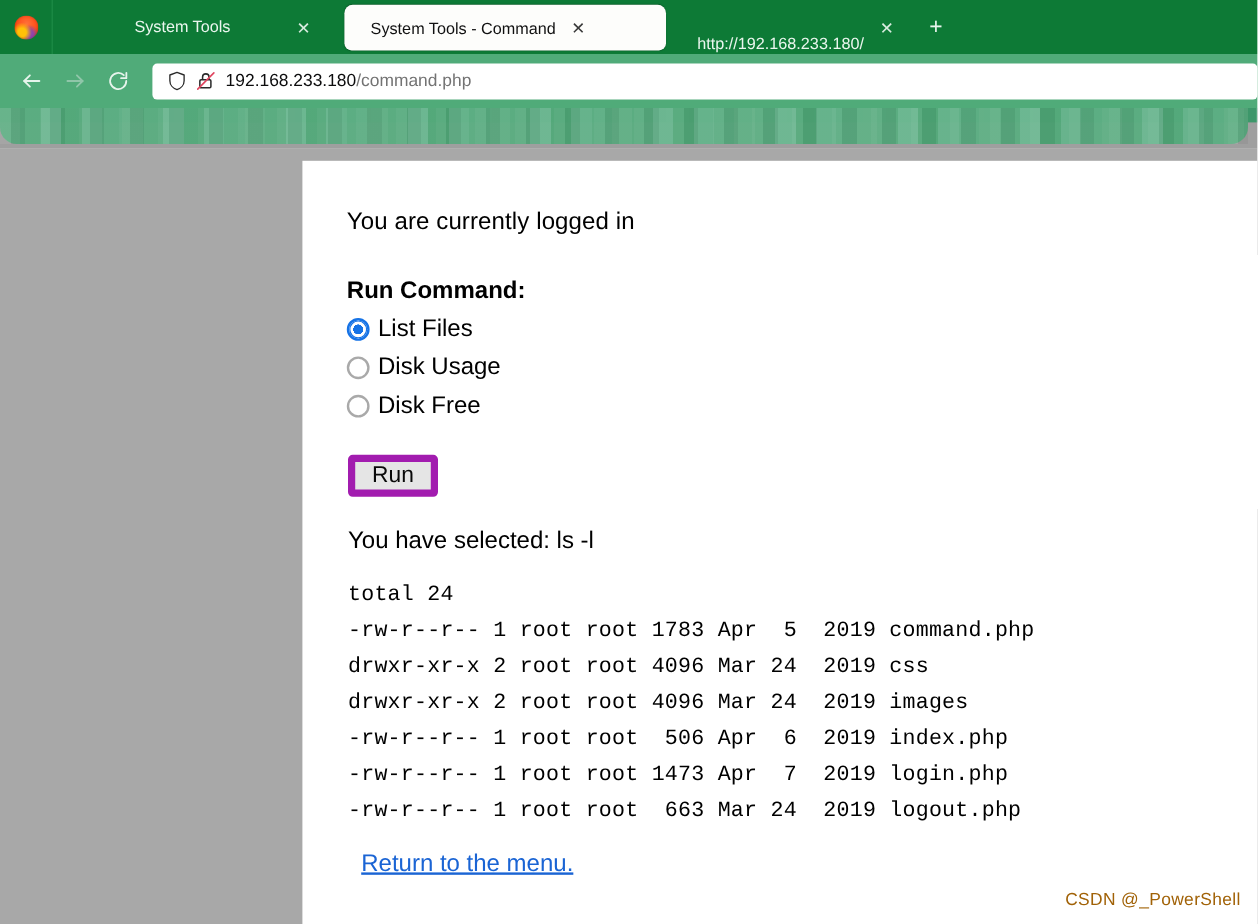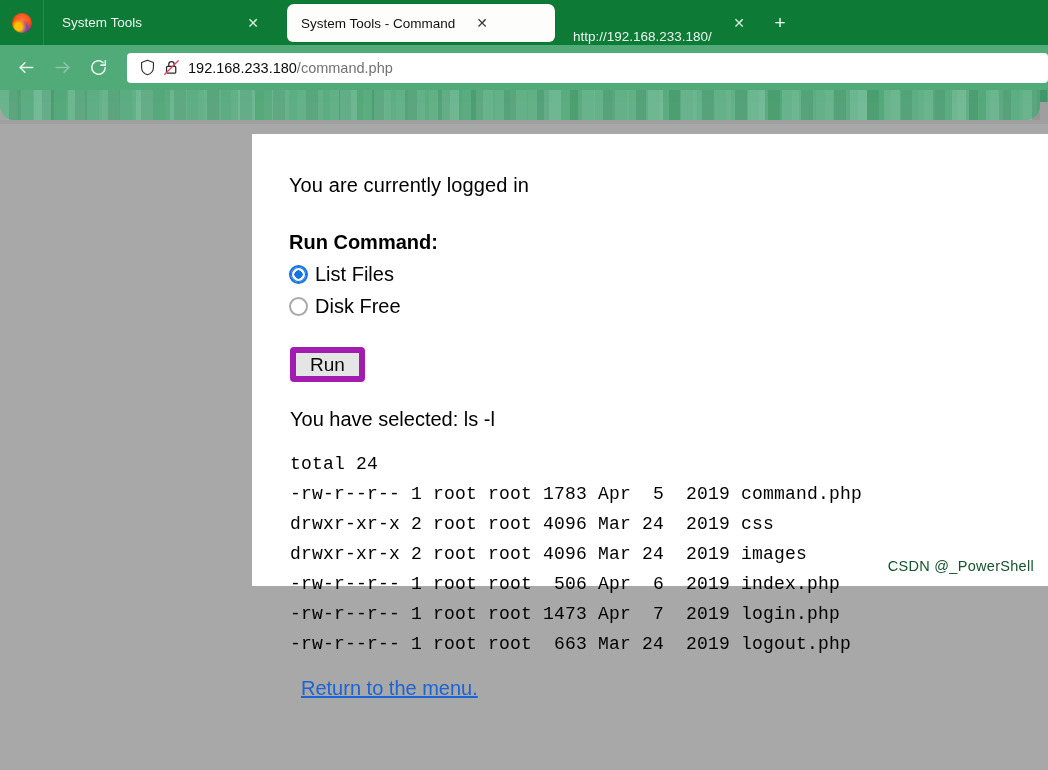--- a/index.html
+++ b/index.html
@@ -22,20 +22,21 @@
     overflow: hidden;
   }
 
   
   .tabstrip {
     height: 45px;
     background: #0d7a36;
     display: flex;
     align-items: flex-end;
     position: relative;
+    text-align: center;
   }
   .ff-logo-wrap {
     width: 44px;
     height: 45px;
     display: flex;
     align-items: center;
     justify-content: center;
     border-right: 1px solid #1f8c48;
     box-sizing: border-box;
   }
@@ -217,21 +218,21 @@
     top: 124px;
     width: 1048px;
     height: 646px;
     background: #a8a8a8;
   }
   .page {
     position: absolute;
     left: 252px;
     top: 10px;
     width: 796px;
-    height: 452px;
+    height: 636px;
     background: #ffffff;
   }
   .content {
     padding: 40px 0 0 37px;
   }
 
   .status-line {
     font-size: 20px;
     color: #000000;
     margin: 0 0 34px 0;
@@ -313,21 +314,21 @@
     font-size: 20px;
     color: #1a64d4;
     text-decoration: underline;
   }
 
   .watermark {
     position: absolute;
     right: 14px;
     bottom: 12px;
     font-size: 14.5px;
-    color: #14532d;
+    color: #a16207;
     letter-spacing: 0.3px;
   }
 </style>
 </head>
 <body>
 
 <div class="browser">
 
   <div class="tabstrip">
 
@@ -406,20 +407,24 @@
 
         <p class="status-line">You are currently logged in</p>
 
         <p class="section-title">Run Command:</p>
 
         <div class="radio-row">
           <span class="radio radio-on"></span>
           <span class="radio-label">List Files</span>
         </div>
 
+        <div class="radio-row">
+          <span class="radio radio-off"></span>
+          <span class="radio-label">Disk Usage</span>
+        </div>
 
         <div class="radio-row">
           <span class="radio radio-off"></span>
           <span class="radio-label">Disk Free</span>
         </div>
 
         <div>
           <button class="run-button" type="button">Run</button>
         </div>
 

